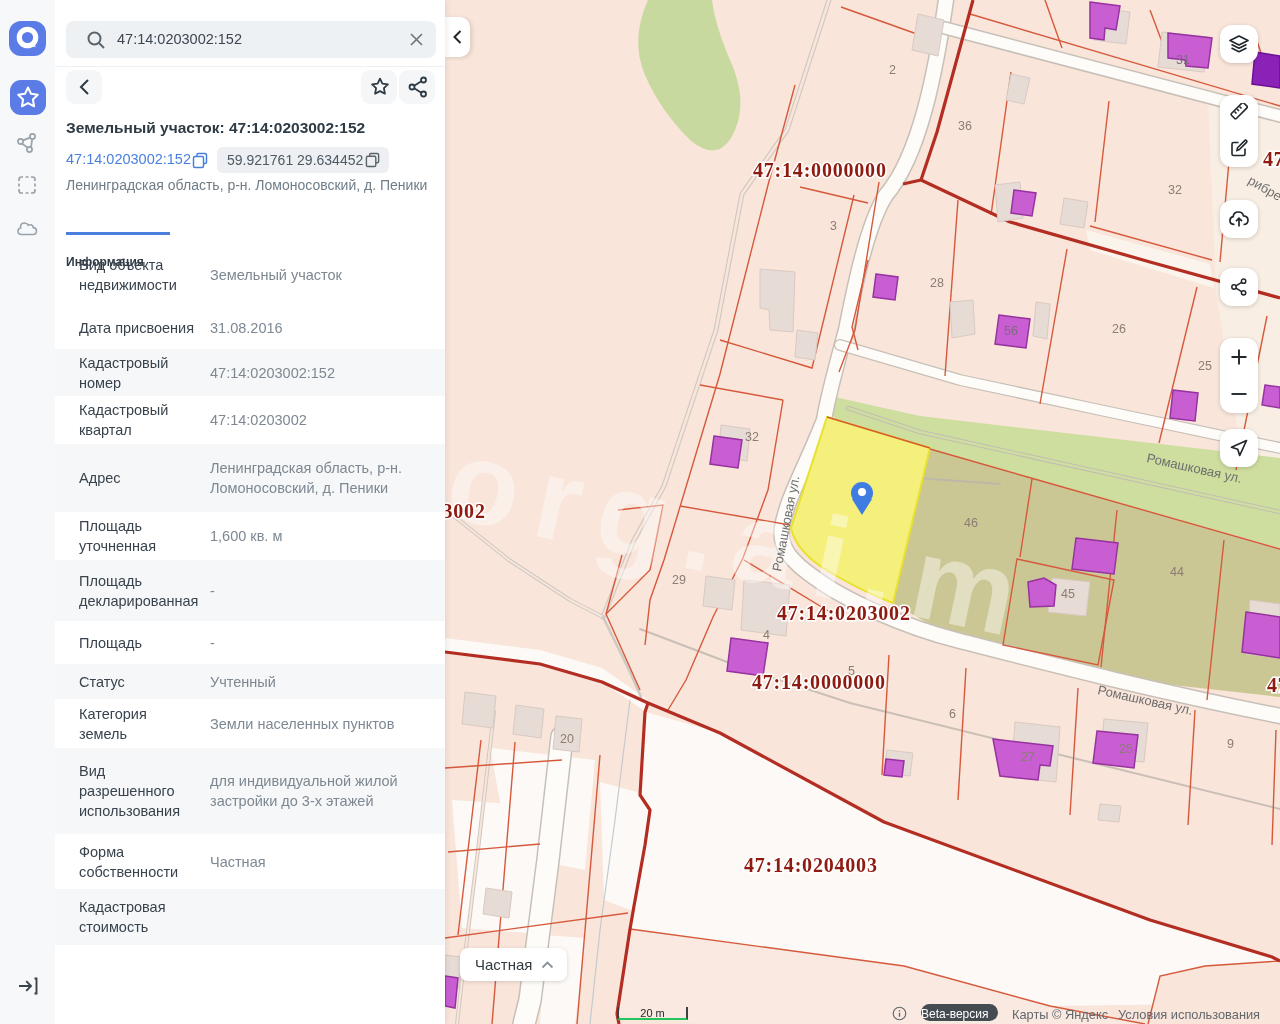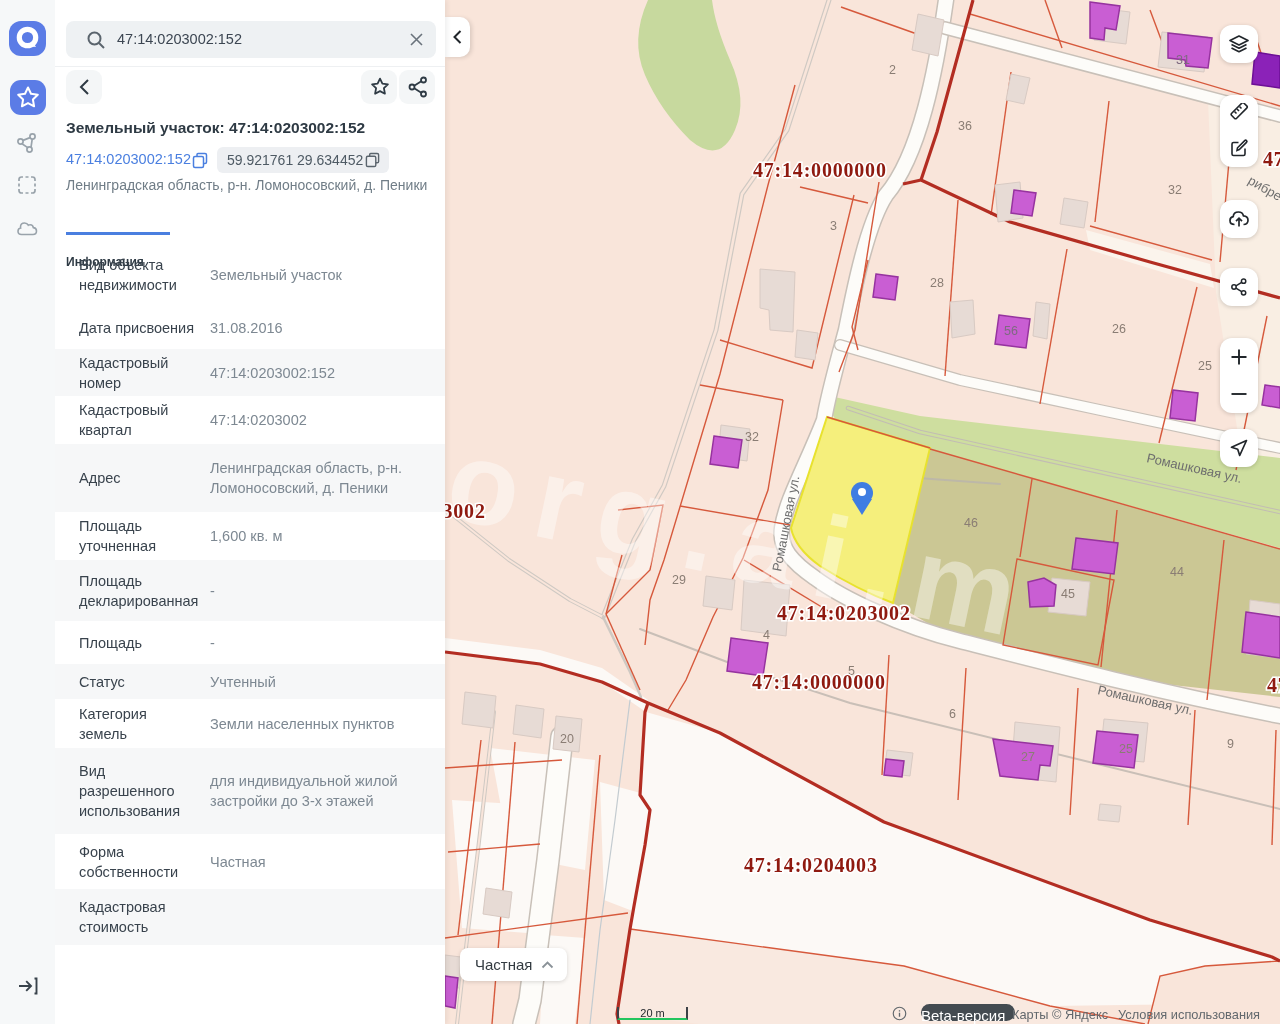--- a/index.html
+++ b/index.html
@@ -23,21 +23,21 @@
 .tabul{position:absolute;left:11px;top:232px;width:104px;height:3px;background:#4a7fe0;}
 #rows{position:absolute;left:0px;top:244px;width:390px;height:720px;overflow:hidden;}
 .row{position:relative;width:390px;}
 .row.g{background:#f6f7f8;}
 .rl{position:absolute;left:24px;top:50%;transform:translateY(-50%);width:122px;font-size:14.5px;color:#39434d;line-height:20px;}
 .rv{position:absolute;left:155px;top:50%;transform:translateY(-50%);width:226px;font-size:14.5px;color:#7d8892;line-height:20px;}
 .colltab{position:absolute;left:445px;top:17px;width:25px;height:40px;background:#fff;border-radius:0 10px 10px 0;box-shadow:2px 1px 4px rgba(0,0,0,0.12);z-index:5;}
 .mbtn{position:absolute;left:1220px;width:38px;background:#fff;border-radius:12px;box-shadow:0 1px 4px rgba(0,0,0,0.18);z-index:5;}
 .legend{position:absolute;left:460px;top:948px;width:107px;height:33px;background:#fff;border-radius:8px;box-shadow:0 1px 4px rgba(0,0,0,0.15);z-index:5;font-size:15px;color:#333b41;}
 .attr{position:absolute;top:1003px;z-index:5;}
-.betapill{position:absolute;left:921px;top:1004px;height:17px;background:#444b51;border-radius:10px;color:#fff;font-size:15px;padding:3px 10px 0 0;z-index:5;}
+.betapill{position:absolute;left:921px;top:1004px;height:17px;background:#444b51;border-radius:10px;color:#fff;font-size:12px;padding:3px 10px 0 0;z-index:5;}
 .attxt{position:absolute;top:1007px;font-size:12.8px;color:#62686d;z-index:5;}
 .scale{position:absolute;left:617px;top:1007px;width:71px;height:13px;border-left:2px solid #3c4146;border-right:2px solid #3c4146;border-bottom:2px solid #22c55e;z-index:5;font-size:11px;color:#24282c;text-align:center;}
 </style>
 </head>
 <body>
 <div id="map">
 <svg width="835" height="1024" viewBox="445 0 835 1024" style="position:absolute;left:0;top:0">
   <rect x="445" y="0" width="835" height="1024" fill="#f9e5da"></rect>
 
   <polygon points="1208,100 1280,122 1280,470 1242,460 1216,292" fill="#f9eee3"></polygon>

